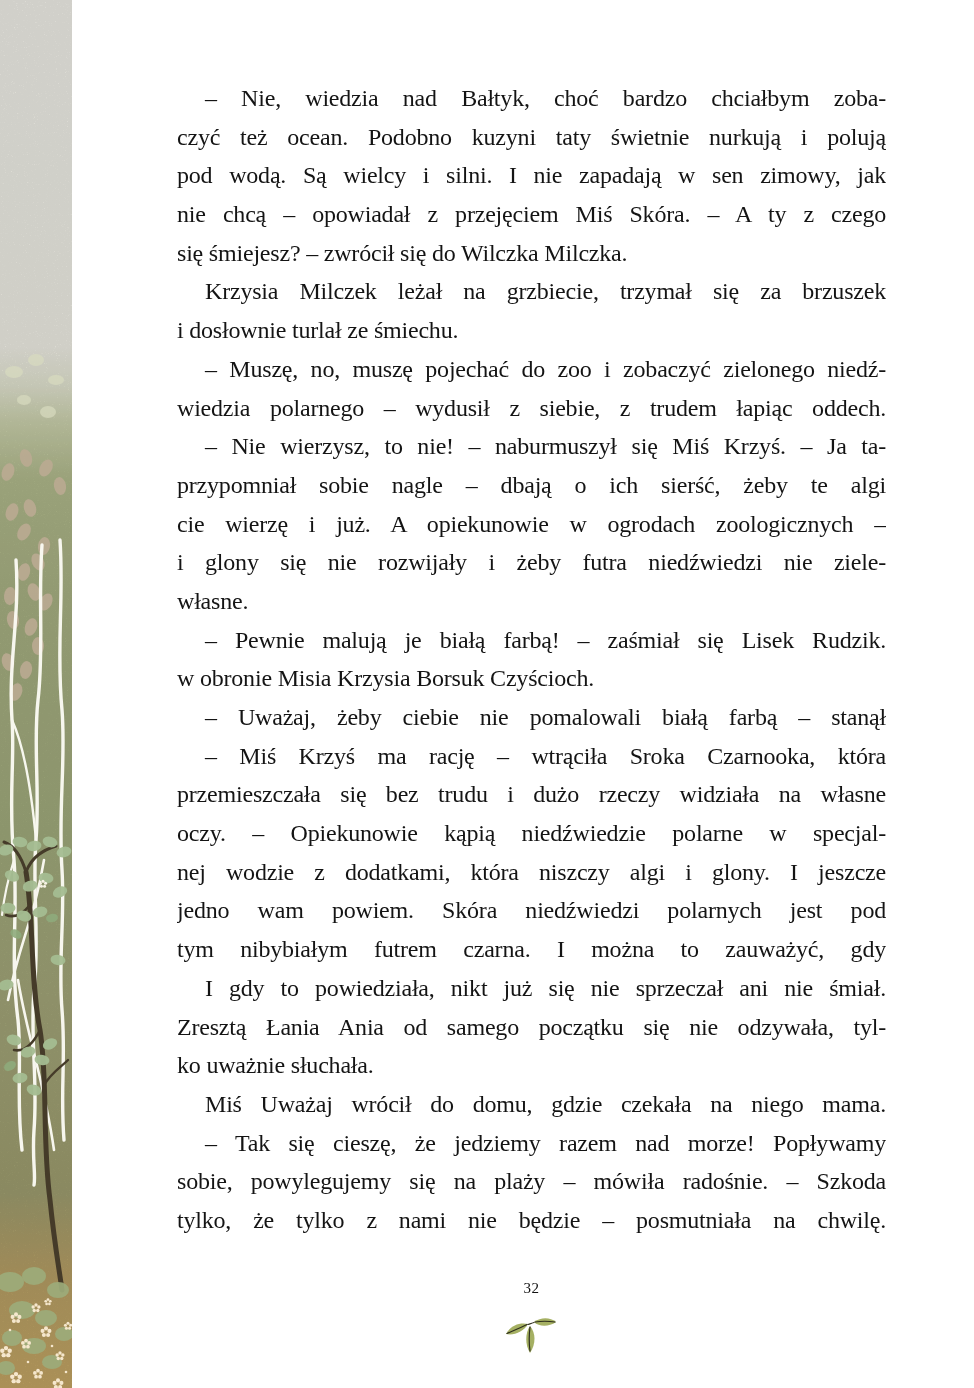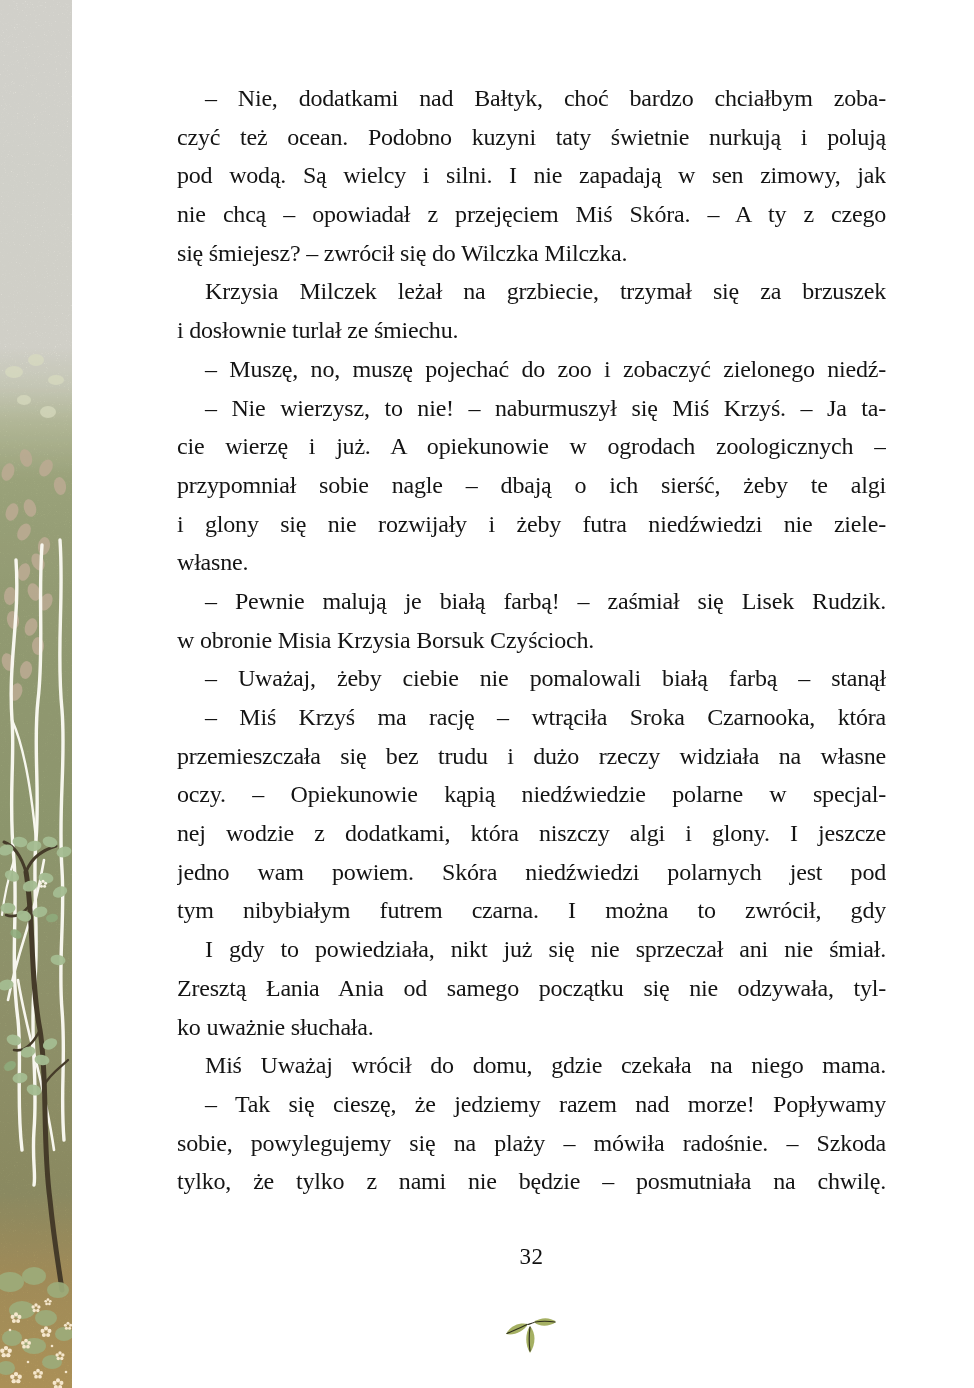--- a/index.html
+++ b/index.html
@@ -19,22 +19,22 @@
     position:absolute; left:177px; top:79px; width:709px;
     color:#141414; font-size:24px; line-height:38.7px; letter-spacing:-0.2px;
   }
   .para { margin:0; }
   .line { height:38.7px; overflow:hidden; white-space:normal; }
   .line.just { text-align:justify; text-align-last:justify; }
   .line.indent { padding-left:28px; }
 
   
   .folio {
-    position:absolute; left:177px; top:1244px; width:709px;
-    text-align:center; font-size:23px; color:#111; letter-spacing:0.5px;
+    position:absolute; left:177px; top:1280px; width:709px;
+    text-align:center; font-size:15px; color:#111; letter-spacing:0.5px;
   }
   .ornament { position:absolute; left:503px; top:1315px; width:56px; height:40px; }
 </style>
 </head>
 <body>
 
 <div class="page">
 
   <div class="margin-art">
     <svg width="72" height="1388" viewBox="0 0 72 1388" xmlns="http://www.w3.org/2000/svg">
@@ -179,54 +179,55 @@
         <circle cx="28" cy="1362" r="1.3"></circle>
           <circle cx="52" cy="1346" r="1.3"></circle>
         <circle cx="10" cy="1330" r="1.3"></circle>
           <circle cx="66" cy="1372" r="1.3"></circle>
       </g>
     </svg>
   </div>
 
   <main class="text-col" id="text-block">
       <div class="para">
-        <div class="line indent just">– Nie, dodatkami nad Bałtyk, choć bardzo chciałbym zoba-</div>
+        <div class="line indent just">– Nie, wiedzia nad Bałtyk, choć bardzo chciałbym zoba-</div>
         <div class="line just">czyć też ocean. Podobno kuzyni taty świetnie nurkują i polują</div>
         <div class="line just">pod wodą. Są wielcy i silni. I nie zapadają w sen zimowy, jak</div>
         <div class="line just">nie chcą – opowiadał z przejęciem Miś Skóra. – A ty z czego</div>
         <div class="line">się śmiejesz? – zwrócił się do Wilczka Milczka.</div>
       </div>
       <div class="para">
         <div class="line indent just">Krzysia Milczek leżał na grzbiecie, trzymał się za brzuszek</div>
         <div class="line">i dosłownie turlał ze śmiechu.</div>
       </div>
       <div class="para">
         <div class="line indent just">– Muszę, no, muszę pojechać do zoo i zobaczyć zielonego niedź-</div>
+        <div class="line just">wiedzia polarnego – wydusił z siebie, z trudem łapiąc oddech.</div>
       </div>
       <div class="para">
         <div class="line indent just">– Nie wierzysz, to nie! – naburmuszył się Miś Krzyś. – Ja ta-</div>
+        <div class="line just">przypomniał sobie nagle – dbają o ich sierść, żeby te algi</div>
         <div class="line just">cie wierzę i już. A opiekunowie w ogrodach zoologicznych –</div>
-        <div class="line just">przypomniał sobie nagle – dbają o ich sierść, żeby te algi</div>
         <div class="line just">i glony się nie rozwijały i żeby futra niedźwiedzi nie ziele-</div>
         <div class="line">własne.</div>
       </div>
       <div class="para">
         <div class="line indent just">– Pewnie malują je białą farbą! – zaśmiał się Lisek Rudzik.</div>
       </div>
       <div class="para">
         <div class="line">w obronie Misia Krzysia Borsuk Czyścioch.</div>
         <div class="line indent just">– Uważaj, żeby ciebie nie pomalowali białą farbą – stanął</div>
       </div>
       <div class="para">
         <div class="line indent just">– Miś Krzyś ma rację – wtrąciła Sroka Czarnooka, która</div>
         <div class="line just">przemieszczała się bez trudu i dużo rzeczy widziała na własne</div>
         <div class="line just">oczy. – Opiekunowie kąpią niedźwiedzie polarne w specjal-</div>
         <div class="line just">nej wodzie z dodatkami, która niszczy algi i glony. I jeszcze</div>
         <div class="line just">jedno wam powiem. Skóra niedźwiedzi polarnych jest pod</div>
-        <div class="line just">tym nibybiałym futrem czarna. I można to zwrócił, gdy</div>
+        <div class="line just">tym nibybiałym futrem czarna. I można to zauważyć, gdy</div>
       </div>
       <div class="para">
         <div class="line indent just">I gdy to powiedziała, nikt już się nie sprzeczał ani nie śmiał.</div>
         <div class="line just">Zresztą Łania Ania od samego początku się nie odzywała, tyl-</div>
         <div class="line">ko uważnie słuchała.</div>
       </div>
       <div class="para">
         <div class="line indent just">Miś Uważaj wrócił do domu, gdzie czekała na niego mama.</div>
       </div>
       <div class="para">

